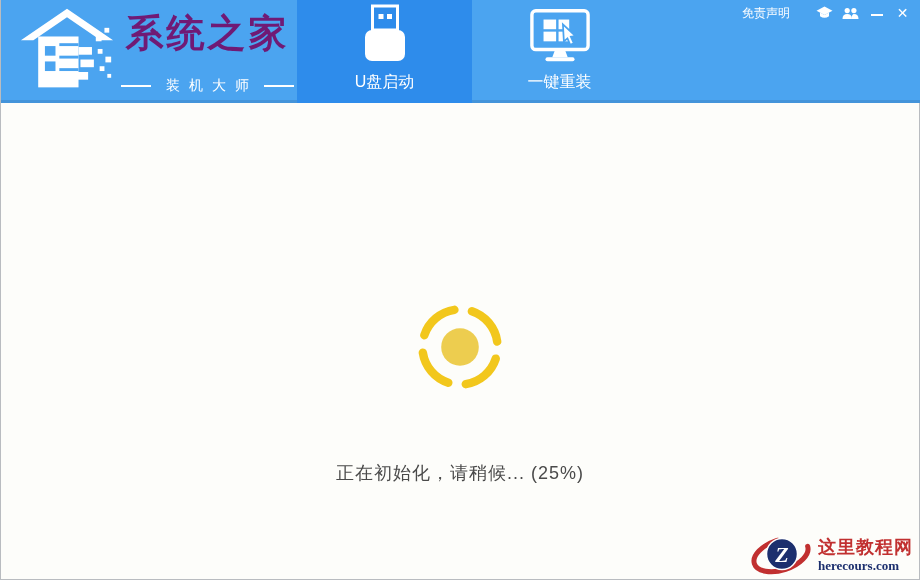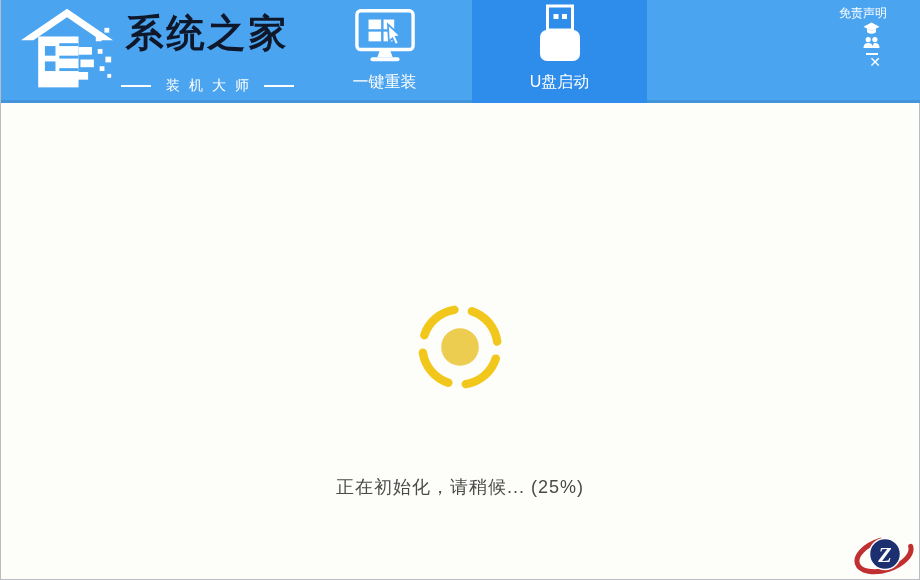--- a/index.html
+++ b/index.html
@@ -16,54 +16,54 @@
   
   .header{
     position:absolute;top:0;left:0;width:920px;height:100px;
     background:#4BA4F0;
     border-bottom:3px solid #4494DA;
     box-sizing:content-box;
   }
   .logo{position:absolute;left:18px;top:4px;display:flex;align-items:center;}
   .logo-text{margin-left:6px;display:flex;flex-direction:column;align-items:center;}
   .logo-title{
-    color:#0f172a;font-size:38px;font-weight:bold;letter-spacing:3px;line-height:1.1;
+    color:#701a75;font-size:38px;font-weight:bold;letter-spacing:3px;line-height:1.1;
     margin-top:8px;white-space:nowrap;
   }
   .logo-subtitle-row{display:flex;align-items:center;margin-top:22px;}
   .logo-subtitle-row .dash-line{width:30px;height:2px;background:#fff;}
   .logo-subtitle{
     color:#fff;font-size:14px;letter-spacing:9px;margin:0 6px 0 15px;white-space:nowrap;
   }
   
   .tabs{position:absolute;left:296px;top:0;height:103px;display:flex;}
   .tab{
     width:175px;height:103px;display:flex;flex-direction:column;
     align-items:center;justify-content:flex-end;box-sizing:border-box;
     padding-bottom:10px;cursor:pointer;
   }
   .tab.active{background:#2E8CEB;}
   .tab-icon{display:flex;align-items:flex-end;justify-content:center;height:66px;}
   .tab-label{color:#fff;font-size:16px;margin-top:7px;white-space:nowrap;}
   
   .header-right{
-    position:absolute;top:5px;right:8px;display:flex;align-items:center;height:16px;flex-direction:column;
+    position:absolute;top:5px;right:8px;display:flex;align-items:center;height:16px;
   }
   .disclaimer{color:#fff;font-size:12px;margin-right:26px;cursor:pointer;white-space:nowrap;}
   .hicon{display:flex;align-items:center;justify-content:center;width:17px;height:16px;margin-right:9px;cursor:pointer;}
   .min-dash{width:12px;height:2px;background:#fff;margin-top:4px;}
   .close-x{color:#fff;font-size:14px;line-height:14px;font-weight:normal;}
   
   .main{position:absolute;left:0;top:103px;width:100%;height:477px;}
   .spinner{
     position:absolute;left:50%;top:197px;transform:translateX(-50%);
     width:94px;height:94px;
   }
   .status-text{
-    position:absolute;top:372px;width:100%;text-align:center;
+    position:absolute;top:358px;width:100%;text-align:center;
     color:#4A4A4A;font-size:18px;letter-spacing:1px;
   }
   
   .watermark{
     position:absolute;right:2px;bottom:1px;display:flex;align-items:center;height:46px;
   }
   .wm-texts{display:flex;flex-direction:column;align-items:flex-start;margin-left:4px;padding-right:4px;}
   .wm-name{color:#C13030;font-size:18px;font-weight:bold;letter-spacing:1px;line-height:1.1;white-space:nowrap;}
   .wm-domain{color:#1C2F6E;font-size:13px;font-weight:bold;font-family:"Liberation Serif","DejaVu Serif",serif;line-height:1.2;}
 </style>
@@ -100,48 +100,48 @@
         <div class="logo-subtitle-row">
           <span class="dash-line"></span>
           <span class="logo-subtitle">装机大师</span>
           <span class="dash-line"></span>
         </div>
       </div>
     </div>
 
     <div class="tabs">
 
+      <div class="tab active">
+        <span class="tab-icon">
+          <svg width="56" height="62" viewBox="0 0 56 62">
+            <rect x="15.5" y="3" width="25" height="24" fill="none" stroke="#fff" stroke-width="3"></rect>
+            <rect x="21.5" y="11" width="5" height="5" fill="#fff"></rect>
+            <rect x="30" y="11" width="5" height="5" fill="#fff"></rect>
+            <rect x="8" y="27" width="40" height="31" rx="7" fill="#fff"></rect>
+          </svg>
+        </span>
+        <span class="tab-label">U盘启动</span>
+      </div>
+
       <div class="tab">
         <span class="tab-icon">
           <svg width="62" height="58" viewBox="0 0 64 58">
             <rect x="3" y="3" width="58" height="40" rx="4" fill="none" stroke="#fff" stroke-width="3.5"></rect>
             <rect x="15" y="12" width="13" height="10" fill="#fff"></rect>
             <rect x="30.5" y="12" width="11" height="10" fill="#fff"></rect>
             <rect x="15" y="24.5" width="13" height="10" fill="#fff"></rect>
             <rect x="30.5" y="24.5" width="11" height="10" fill="#fff"></rect>
             <polygon points="35,17 48,29 43.2,29.8 46.3,36.6 42.6,38.2 39.7,31.4 36,34.6" fill="#fff" stroke="#4BA4F0" stroke-width="1.8"></polygon>
             <polygon points="27,43 37,43 40,51 24,51" fill="#fff"></polygon>
             <rect x="17" y="51" width="30" height="4" rx="2" fill="#fff"></rect>
           </svg>
         </span>
         <span class="tab-label">一键重装</span>
       </div>
 
-      <div class="tab active">
-        <span class="tab-icon">
-          <svg width="56" height="62" viewBox="0 0 56 62">
-            <rect x="15.5" y="3" width="25" height="24" fill="none" stroke="#fff" stroke-width="3"></rect>
-            <rect x="21.5" y="11" width="5" height="5" fill="#fff"></rect>
-            <rect x="30" y="11" width="5" height="5" fill="#fff"></rect>
-            <rect x="8" y="27" width="40" height="31" rx="7" fill="#fff"></rect>
-          </svg>
-        </span>
-        <span class="tab-label">U盘启动</span>
-      </div>
-
 
     </div>
 
     <div class="header-right">
       <span class="disclaimer">免责声明</span>
 
       <span class="hicon">
         <svg width="17" height="14" viewBox="0 0 17 14">
           <polygon points="8.5,0.5 16.5,4.8 8.5,9.1 0.5,4.8" fill="#fff"></polygon>
           <path d="M4,6.6 L4,10.2 Q8.5,13.2 13,10.2 L13,6.6 L8.5,9.1 Z" fill="#fff"></path>
@@ -181,16 +181,20 @@
     <div class="status-text">正在初始化，请稍候... (25%)</div>
 
     <div class="watermark">
       <span>
         <svg width="64" height="46" viewBox="0 0 64 46">
           <ellipse cx="31" cy="24" rx="28" ry="15" fill="none" stroke="#C13030" stroke-width="5" stroke-dasharray="105 40" stroke-linecap="round" transform="rotate(-18 31 24)"></ellipse>
           <circle cx="32" cy="23" r="15.5" fill="#1C2F6E" stroke="#fff" stroke-width="1.5"></circle>
           <text x="32" y="31" text-anchor="middle" font-family="Liberation Serif, DejaVu Serif, serif" font-size="22" font-weight="bold" font-style="italic" fill="#fff">Z</text>
         </svg>
       </span>
+      <div class="wm-texts">
+        <span class="wm-name">这里教程网</span>
+        <span class="wm-domain">herecours.com</span>
+      </div>
     </div>
 
   </div>
 </div>
 
 </body></html>

